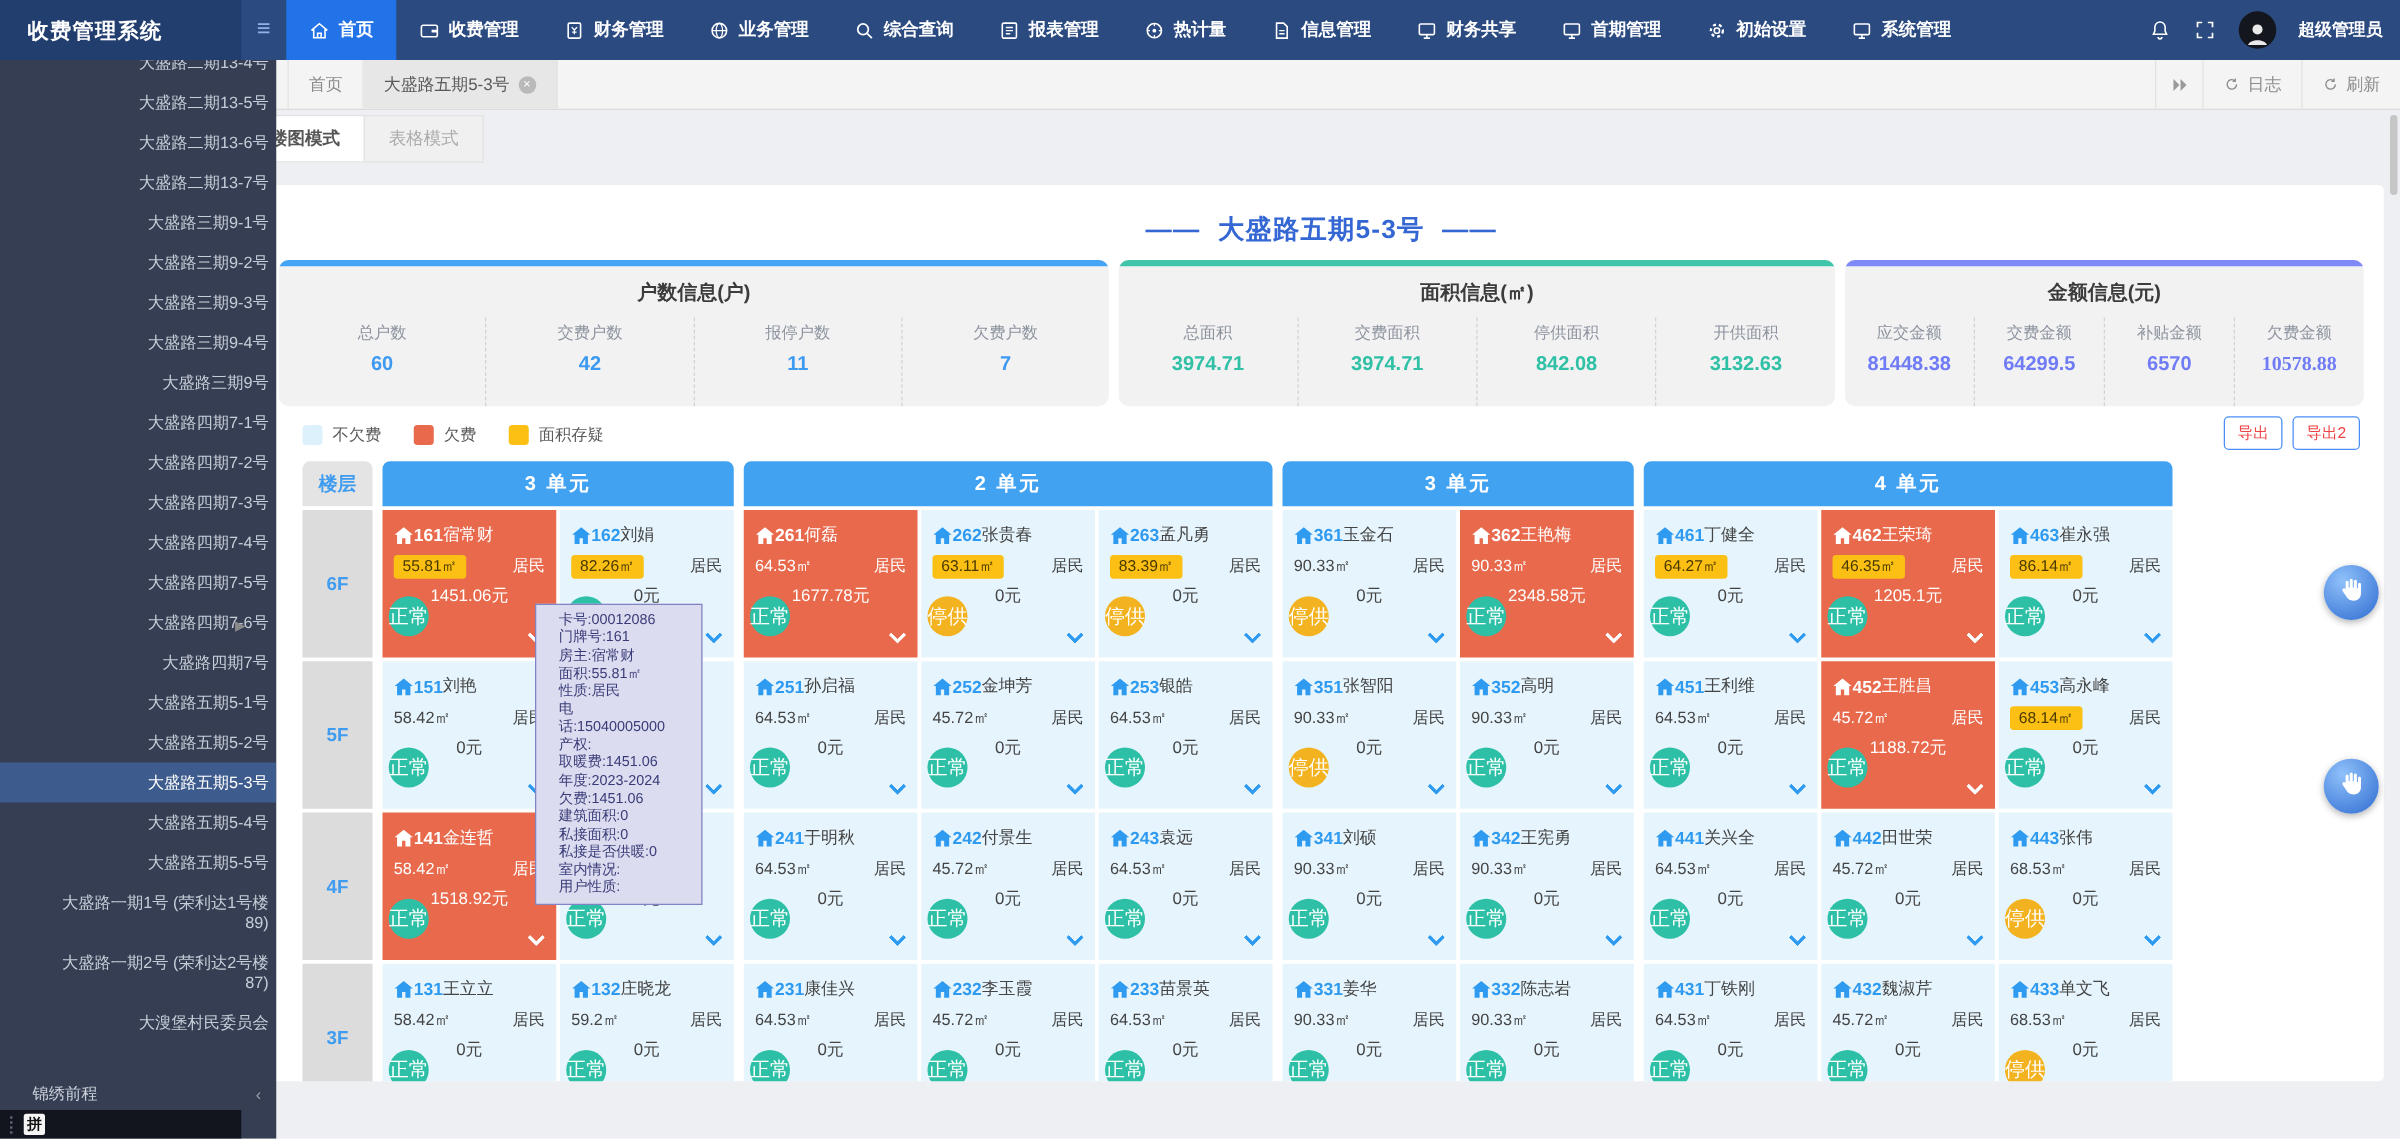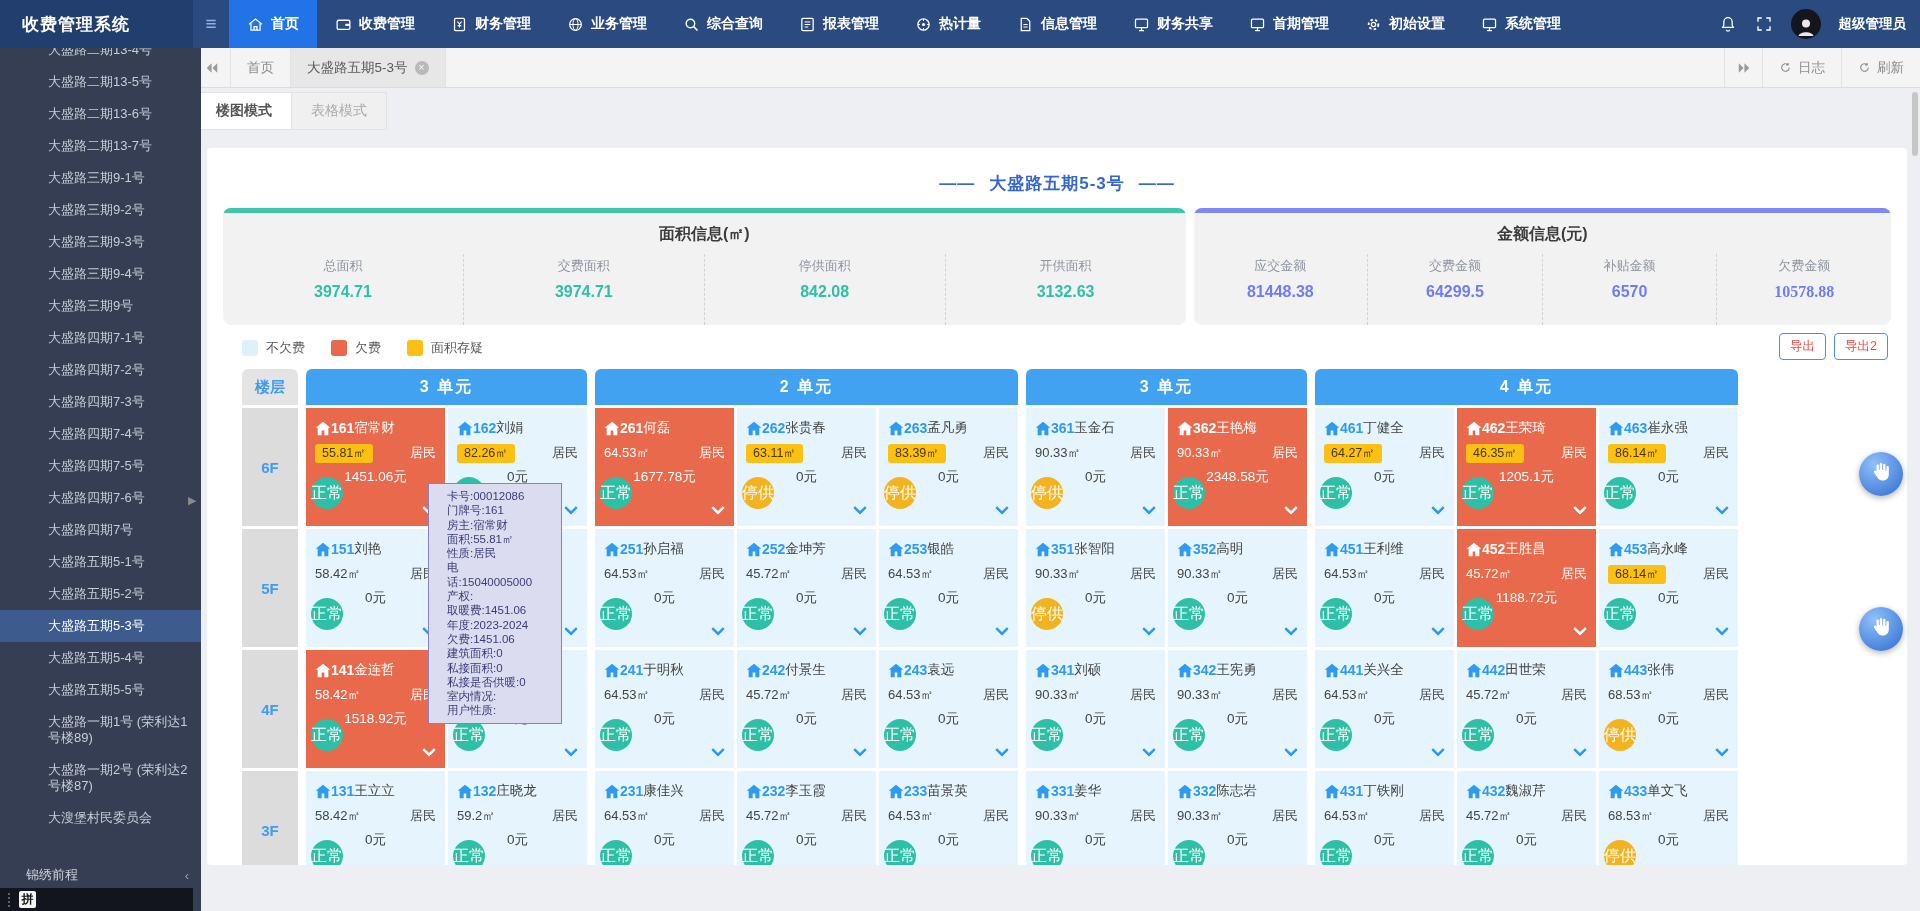--- a/index.html
+++ b/index.html
@@ -14,21 +14,21 @@
   .nav-item { display:flex; align-items:center; gap:7px; padding:0 18px; font-size:14px; font-weight:bold; cursor:pointer; white-space:nowrap; }
   .nav-item.active { background:#2273e8; }
   .nav-icon svg { width:17px; height:17px; display:block; }
   .nav-right { margin-left:auto; display:flex; align-items:center; gap:18px; padding-right:14px; }
   .nav-right .tool-icon svg { width:18px; height:18px; display:block; }
   .avatar { width:30px; height:30px; border-radius:50%; background:#14161d; display:flex; align-items:flex-end; justify-content:center; overflow:hidden; }
   .avatar svg { width:24px; height:24px; color:#e9e9e9; }
   .user-name { font-size:13.5px; font-weight:bold; }
 
   
-  .sidebar { position:absolute; top:48px; left:0; width:201px; bottom:0; background:#353e52; overflow:hidden; z-index:10; }
+  .sidebar { position:absolute; top:48px; left:0; width:221px; bottom:0; background:#353e52; overflow:hidden; z-index:10;text-align:right; }
   .side-list { margin-top:-14px; }
   .side-item { padding:8px 6px 8px 48px; font-size:13px; color:#c7cdd8; line-height:16px; cursor:pointer; }
   .side-item.active { background:#3d5b8d; color:#fff; }
   .side-footer { position:absolute; bottom:23px; left:0; right:0; height:26px; display:flex; align-items:center; padding:0 12px 0 26px; color:#ccd1db; font-size:13px; }
   .side-footer .collapse { margin-left:auto; color:#9aa2b1; font-size:13px; cursor:pointer; }
   .ime-bar { position:absolute; bottom:0; left:0; width:193px; height:23px; background:#12151d; display:flex; align-items:center; gap:7px; padding-left:8px; }
   .ime-handle { width:4px; height:14px; border-left:2px dotted #5a6170; }
   .ime-pin { width:17px; height:17px; background:#f5f5f5; color:#111; font-size:12px; font-weight:bold; display:flex; align-items:center; justify-content:center; border-radius:2px; cursor:pointer; }
 
   
@@ -45,21 +45,21 @@
   .tab-tool svg { width:13px; height:13px; }
 
   
   .mode-tabs { position:absolute; left:196px; top:92px; display:flex; z-index:4; }
   .mode-tab { width:96px; height:38px; display:flex; align-items:center; justify-content:center; font-size:14px; background:#f0f0f0; border:1px solid #e2e2e2; color:#ababab; cursor:pointer; }
   .mode-tab + .mode-tab { margin-left:-1px; }
   .mode-tab.active { background:#fff; color:#555; font-weight:bold; }
 
   
   .main-panel { position:absolute; left:207px; top:148px; width:1700px; height:717px; background:#fff; border-radius:4px; overflow:hidden; z-index:3; }
-  .page-title { margin-top:18px; text-align:center; font-size:17px; font-weight:bold; color:#3467d3; height:36px; line-height:36px; letter-spacing:1px; }
+  .page-title { margin-top:18px; text-align:center; font-size:21px; font-weight:bold; color:#3467d3; height:36px; line-height:36px; letter-spacing:1px; }
   .page-title .decor { margin:0 14px; }
 
   .stats-row { display:flex; gap:8px; margin:6px 16px 0 16px; }
   .stat-panel { border-radius:8px; background:#f2f2f3; overflow:hidden; height:117px; display:flex; flex-direction:column; }
   .sp1 { flex:1.6; } .sp2 { flex:1.38; } .sp3 { flex:1; }
   .stat-bar { height:5px; flex:none; }
   .stat-title { text-align:center; font-size:16px; font-weight:bold; color:#3c3c3c; margin-top:11px; }
   .stat-cols { display:flex; margin-top:9px; flex:1; }
   .stat-col { flex:1; text-align:center; }
   .stat-col + .stat-col { border-left:1px dashed #d2d2d2; }
@@ -328,20 +328,42 @@
     <div class="mode-tab active">楼图模式</div>
     <div class="mode-tab">表格模式</div>
   </div>
 
 <div class="main-panel">
   <div class="page-title">
     <span class="decor">——</span><span>大盛路五期5-3号</span><span class="decor">——</span>
   </div>
 
   <div class="stats-row" id="stats-row">
+      <div class="stat-panel sp1">
+        <div class="stat-bar" style="background: rgb(68, 164, 245);"></div>
+        <div class="stat-title">户数信息(户)</div>
+        <div class="stat-cols">
+          <div class="stat-col">
+            <div class="stat-label">总户数</div>
+            <div class="stat-value" style="color: rgb(61, 154, 240);">60</div>
+          </div>
+          <div class="stat-col">
+            <div class="stat-label">交费户数</div>
+            <div class="stat-value" style="color: rgb(61, 154, 240);">42</div>
+          </div>
+          <div class="stat-col">
+            <div class="stat-label">报停户数</div>
+            <div class="stat-value" style="color: rgb(61, 154, 240);">11</div>
+          </div>
+          <div class="stat-col">
+            <div class="stat-label">欠费户数</div>
+            <div class="stat-value" style="color: rgb(61, 154, 240);">7</div>
+          </div>
+        </div>
+      </div>
       <div class="stat-panel sp2">
         <div class="stat-bar" style="background: rgb(64, 197, 171);"></div>
         <div class="stat-title">面积信息(㎡)</div>
         <div class="stat-cols">
           <div class="stat-col">
             <div class="stat-label">总面积</div>
             <div class="stat-value" style="color: rgb(47, 192, 166);">3974.71</div>
           </div>
           <div class="stat-col">
             <div class="stat-label">交费面积</div>

